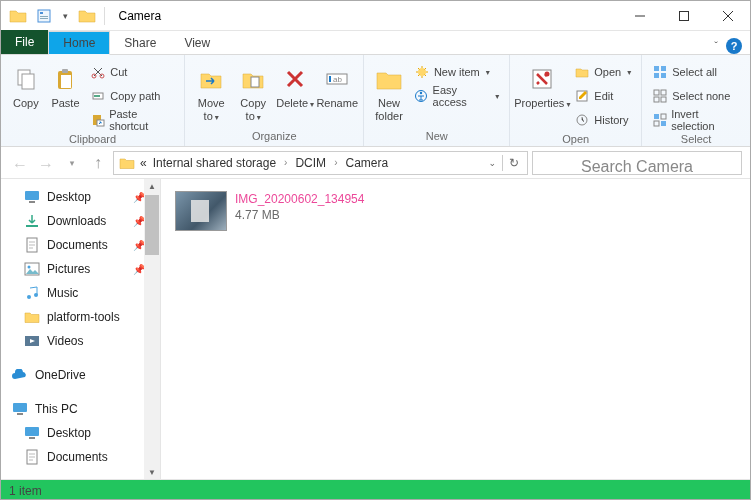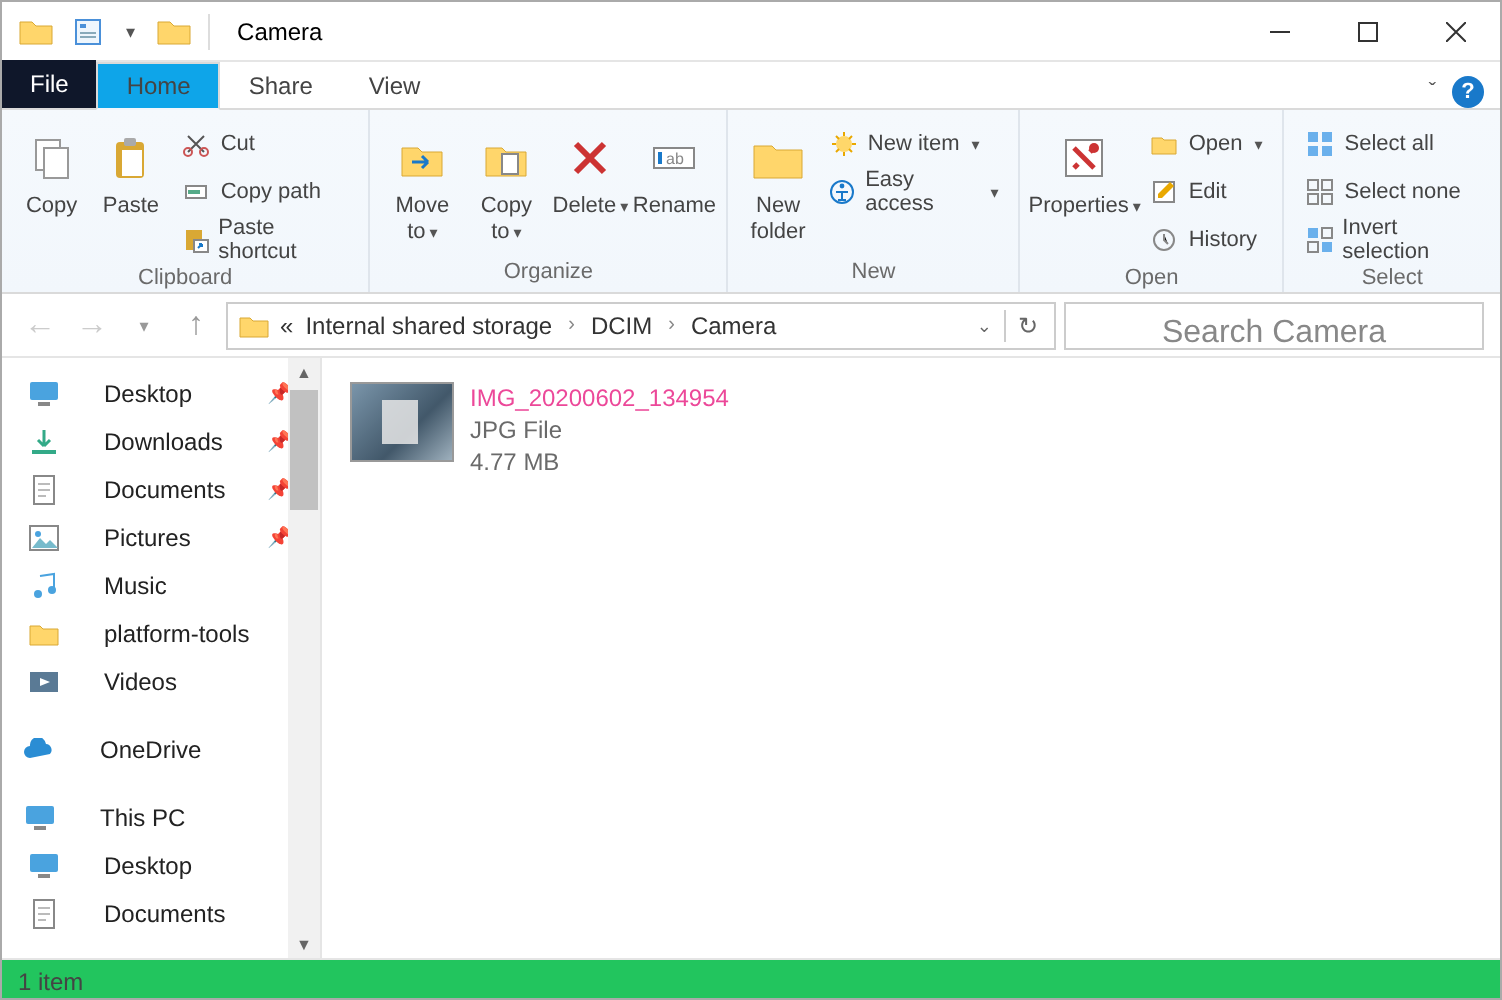--- a/index.html
+++ b/index.html
@@ -10,21 +10,21 @@
   .titlebar .qat { display: flex; align-items: center; gap: 4px; padding: 0 6px; }
   .titlebar .qat-icon { width: 22px; height: 22px; display: flex; align-items: center; justify-content: center; }
   .titlebar .title { font-size: 12px; color: #000; padding-left: 6px; }
   .titlebar .spacer { flex: 1; }
   .winbtn { width: 44px; height: 30px; display: flex; align-items: center; justify-content: center; color: #555; font-size: 12px; }
   .titlebar .caret { font-size: 9px; color: #555; padding: 0 4px; }
   
   
   .ribbon-tabs { height: 24px; display: flex; align-items: flex-end; border-bottom: 1px solid #dadada; background: #fff; }
   .ribbon-tab { padding: 4px 14px; font-size: 12px; color: #444; cursor: pointer; }
-  .ribbon-tab.file { background: #0f172a; color: #fff; height: 24px; display: flex; align-items: center; }
+  .ribbon-tab.file { background: #14532d; color: #fff; height: 24px; display: flex; align-items: center; }
   .ribbon-tab.active { border: 1px solid #dadada; border-bottom: 1px solid #f2f7fc; background: #0ea5e9; position: relative; top: 1px; }
   .ribbon-ctrl { margin-left: auto; display: flex; align-items: center; padding-right: 8px; gap: 8px; }
   .ribbon-ctrl span { font-size: 11px; color: #555; }
   .help-icon { width: 16px; height: 16px; border-radius: 50%; background: #1979ca; color: #fff; font-size: 11px; font-weight: bold; display: flex; align-items: center; justify-content: center; }
   
   
   .ribbon { height: 92px; background: linear-gradient(#f5f9fd,#f2f7fc); display: flex; border-bottom: 1px solid #dadada; }
   .group { display: flex; flex-direction: column; border-right: 1px solid #dfe5ec; padding: 2px 6px; }
   .group-body { flex: 1; display: flex; align-items: flex-start; gap: 2px; padding-top: 4px; }
   .group-label { text-align: center; font-size: 11px; color: #6a6a6a; padding: 2px 0; }
@@ -44,21 +44,21 @@
   .addressbox { flex: 1; height: 24px; border: 1px solid #ccc; display: flex; align-items: center; padding: 0 4px; font-size: 12px; gap: 2px; }
   .addressbox .folder-mini { width: 18px; height: 18px; display: flex; align-items: center; justify-content: center; }
   .crumb { padding: 0 2px; color: #333; font-size: 12px; }
   .crumb-sep { color: #888; font-size: 10px; padding: 0 4px; }
   .address-actions { margin-left: auto; display: flex; gap: 6px; color: #666; padding: 0 4px; align-items: center; }
   .searchbox { width: 210px; height: 24px; border: 1px solid #ccc; display: flex; align-items: center; padding: 0 6px; color: #888; font-size: 16px; gap: 6px; flex-direction: column; }
   
   
   .main { display: flex; height: calc(500px - 30px - 24px - 92px - 32px - 22px); }
   .navpane { width: 160px; border-right: 1px solid #e5e5e5; overflow-y: auto; padding: 6px 0; position: relative; }
-  .navitem { display: flex; align-items: center; gap: 21px; padding: 3px 4px 3px 12px; font-size: 12px; color: #222; position: relative; }
+  .navitem { display: flex; align-items: center; gap: 6px; padding: 3px 4px 3px 22px; font-size: 12px; color: #222; position: relative; }
   .navitem.root { padding-left: 10px; font-weight: normal; }
   .navitem .pin { position: absolute; right: 14px; color: #888; font-size: 10px; }
   .navicon { width: 18px; height: 18px; display: flex; align-items: center; justify-content: center; font-size: 14px; }
   .nav-caret { position: absolute; right: 2px; font-size: 10px; color: #555; }
   .nav-spacer { height: 10px; }
   
   .content { flex: 1; padding: 12px 14px; display: flex; flex-wrap: wrap; align-content: flex-start; gap: 12px; }
   .file-item { display: flex; align-items: flex-start; gap: 8px; width: 290px; }
   .thumb { width: 52px; height: 40px; background: #5a7a95; border: 1px solid #999; overflow: hidden; }
   .thumb-inner { width: 100%; height: 100%; background: linear-gradient(135deg,#7a95aa 0%,#42586a 60%,#9eb0bd 100%); position: relative; }
@@ -509,21 +509,20 @@
     </div>
   </div>
 
   <div class="content">
     <div class="file-item">
       <div class="thumb">
           <div class="thumb-inner"></div>
         </div>
       <div class="file-meta">
         <div class="file-name">IMG_20200602_134954</div>
-        <div class="file-sub">JPG File</div>
         <div class="file-sub">4.77 MB</div>
       </div>
     </div>
   </div>
 </div>
 
 <div class="statusbar">
   <span>1 item</span>
 </div>
 

